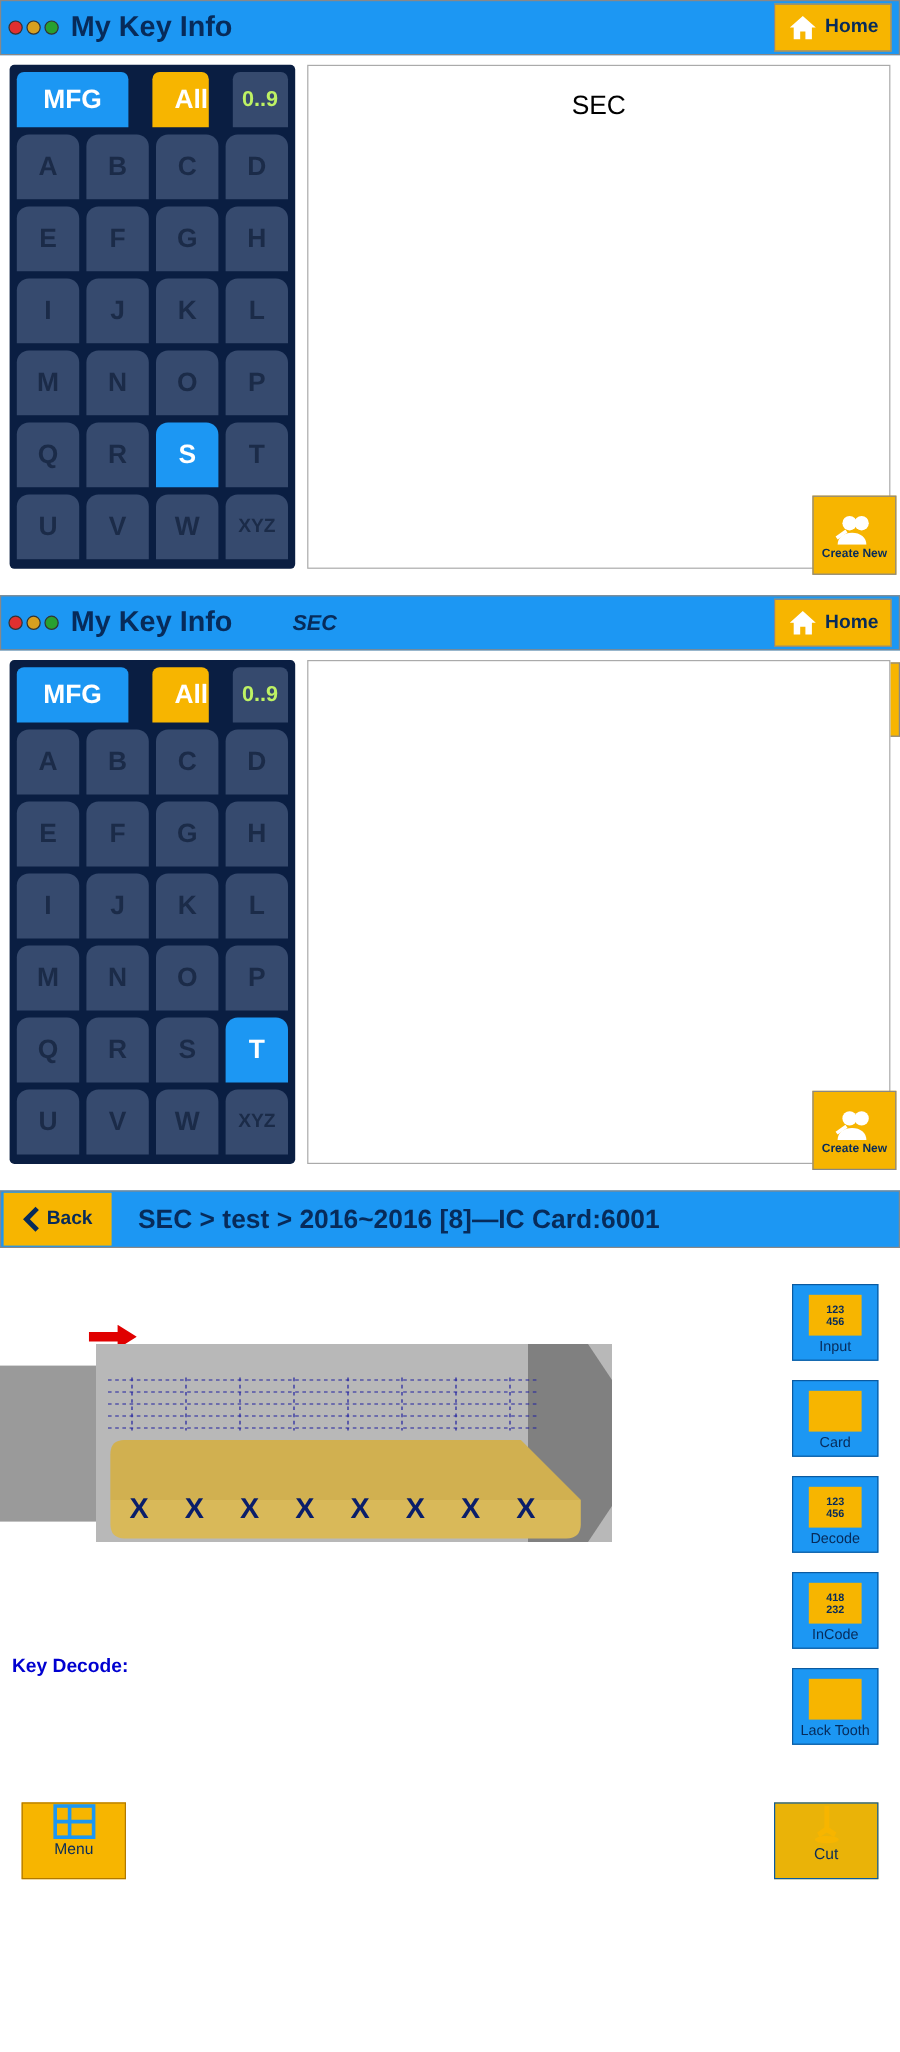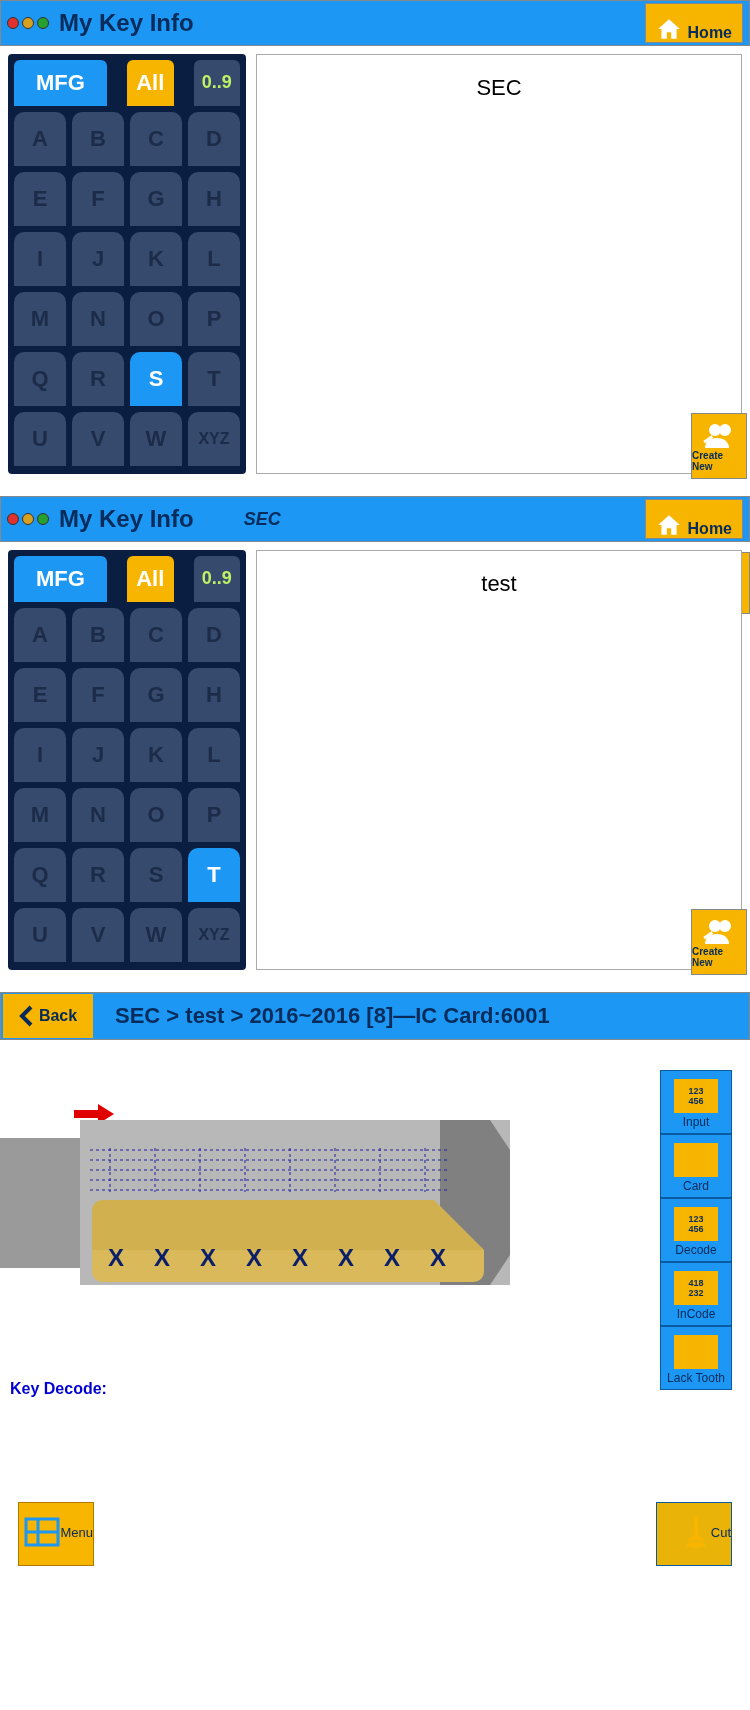--- a/index.html
+++ b/index.html
@@ -6,62 +6,62 @@
 body { background:#fff; width:750px; }
 
 .screen { background:#fff; margin-bottom:14px; position:relative; }
 
 .topbar { background:#1c97f3; height:46px; display:flex; align-items:center; padding:0 6px; border:1px solid #888; }
 .dots { display:flex; gap:3px; margin-right:10px; }
 .dot { width:12px; height:12px; border-radius:50%; border:1px solid #333; }
 .dot.r{background:#e03030;} .dot.y{background:#d8a020;} .dot.g{background:#28a030;}
 .title { font-size:24px; font-weight:bold; color:#072b5a; }
 .crumb { font-size:18px; font-style:italic; font-weight:bold; color:#072b5a; margin-left:50px; }
-.homebtn { margin-left:auto; background:#f7b500; height:40px; padding:0 10px; display:flex; align-items:flex-end; gap:6px; border:1px solid #888; cursor:pointer; }
+.homebtn { margin-left:auto; background:#f7b500; height:40px; padding:0 10px; display:flex; align-items:center; gap:6px; border:1px solid #888; cursor:pointer; }
 .homebtn .hicon { width:26px; height:26px; }
 .homebtn span { font-weight:bold; color:#072b5a; font-size:16px; }
 
 .body2 { display:flex; gap:10px; padding:8px; }
 .kbpanel { background:#0a1e42; width:238px; border-radius:4px; padding:6px; }
 .kbtop { display:flex; gap:20px; margin-bottom:6px; }
 .mfg { background:#1c97f3; color:#fff; font-weight:bold; font-size:22px; border-radius:6px 6px 0 0; flex:2; text-align:center; padding:10px 0; cursor:pointer; }
-.allbtn { background:#f7b500; color:#fff; font-weight:bold; font-size:22px; border-radius:6px 6px 0 0; flex:1; text-align:center; padding:10px 0; cursor:pointer; }
+.allbtn { background:#f7b500; color:#fff; font-weight:bold; font-size:22px; border-radius:6px 6px 0 0; flex:1; text-align:right; padding:10px 0; cursor:pointer; }
 .numbtn { background:#364a6e; color:#bef264; font-weight:bold; font-size:18px; border-radius:6px 6px 0 0; flex:1; text-align:center; padding:12px 0; cursor:pointer; }
 .kgrid { display:grid; grid-template-columns:repeat(4,1fr); gap:6px; }
 .key { background:#364a6e; color:#1b2b48; font-weight:bold; font-size:22px; border-radius:10px 10px 0 0; height:54px; display:flex; align-items:center; justify-content:center; cursor:pointer; }
 .key.sel { background:#1c97f3; color:#fff; }
 .key.xyz { font-size:16px; }
 
 .listpane { flex:1; background:#fff; border:1px solid #aaa; position:relative; padding:14px 20px; min-height:420px; }
 .listitem { font-size:22px; color:#000; text-align:center; margin-top:6px; }
-.create { position:absolute; right:-6px; bottom:-6px; background:#f7b500; width:56px; height:66px; display:flex; flex-direction:column; align-items:center; justify-content:center; border:1px solid #888; cursor:pointer; }
+.create { position:absolute; right:-6px; bottom:-6px; background:#f7b500; width:70px; height:66px; display:flex; flex-direction:column; align-items:center; justify-content:center; border:1px solid #888; cursor:pointer; }
 .create span { font-size:10px; font-weight:bold; color:#072b5a; margin-top:2px; }
 .backside { position:absolute; right:0; top:56px; background:#f7b500; width:70px; height:62px; display:flex; flex-direction:column; align-items:center; justify-content:center; border:1px solid #888; cursor:pointer; }
 .backside span { font-size:14px; font-weight:bold; color:#072b5a; }
 
 
 .s3top { background:#1c97f3; height:48px; display:flex; align-items:center; border:1px solid #888; }
 .s3back { background:#f7b500; width:90px; height:44px; display:flex; align-items:center; justify-content:center; gap:6px; cursor:pointer; margin:2px; }
 .s3back span{ font-weight:bold; color:#072b5a; font-size:16px; }
 .s3title { font-size:22px; font-weight:bold; color:#072b5a; margin-left:20px; }
 
 .s3body { position:relative; height:530px; }
 .keyimg { position:absolute; left:0; top:80px; }
 .arrow { position:absolute; left:74px; top:64px; }
 .cuts { position:absolute; left:108px; top:204px; display:flex; gap:30px; }
 .cuts span { color:#0a1e6a; font-weight:bold; font-size:24px; }
 .blanks { position:absolute; left:10px; top:340px; font-weight:bold; color:#0000d0; font-size:16px; }
 
-.sidebtns { position:absolute; right:18px; top:30px; display:flex; flex-direction:column; gap:0; }
+.sidebtns { position:absolute; right:18px; top:30px; display:flex; flex-direction:column; gap:16px; }
 .sbtn { background:#1c97f3; width:72px; height:64px; display:flex; flex-direction:column; align-items:center; justify-content:flex-end; padding-bottom:4px; cursor:pointer; border:1px solid #0a5aa0; }
 .sbtn .ic { width:44px; height:34px; background:#f7b500; margin-bottom:2px; display:flex; align-items:center; justify-content:center; font-size:9px; color:#072b5a; font-weight:bold; }
 .sbtn span { font-size:12px; color:#072b5a; }
 
 .botbtns { position:absolute; left:18px; bottom:4px; right:18px; display:flex; justify-content:space-between; }
-.menubtn,.cutbtn { background:#f7b500; width:76px; height:64px; display:flex; flex-direction:row; align-items:center; justify-content:flex-end; padding-bottom:4px; cursor:pointer; border:1px solid #b07800; }
+.menubtn,.cutbtn { background:#f7b500; width:87px; height:64px; display:flex; flex-direction:column; align-items:center; padding-bottom:4px; cursor:pointer; border:1px solid #b07800; }
 .menubtn span,.cutbtn span { font-size:13px; color:#072b5a; }
 .cutbtn { background:#eab308; border-color:#0a5aa0; }
 </style>
 </head>
 <body>
 
 <div class="screen">
   <div class="topbar">
     <div class="dots">
       <div class="dot r"></div>
@@ -175,21 +175,20 @@
           <div class="key">R</div>
           <div class="key">S</div>
           <div class="key sel">T</div>
           <div class="key">U</div>
           <div class="key">V</div>
           <div class="key">W</div>
           <div class="key xyz">XYZ</div>
         </div>
     </div>
     <div class="listpane">
-      <div class="listitem">test</div>
       <div class="create">
         <svg width="36" height="28" viewBox="0 0 36 28">
             <circle cx="14" cy="10" r="6" fill="#fff"></circle>
             <circle cx="24" cy="10" r="6" fill="#fff"></circle>
             <path fill="#fff" d="M4 28c0-6 5-10 12-10s12 4 12 10z"></path>
             <rect x="2" y="18" width="10" height="3" fill="#fff" transform="rotate(-35 7 19)"></rect>
           </svg>
         <span>Create New</span>
       </div>
     </div>

